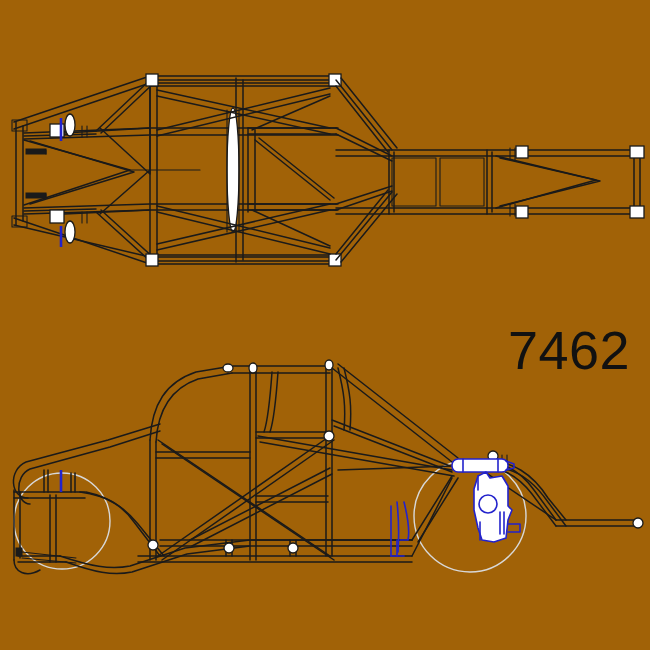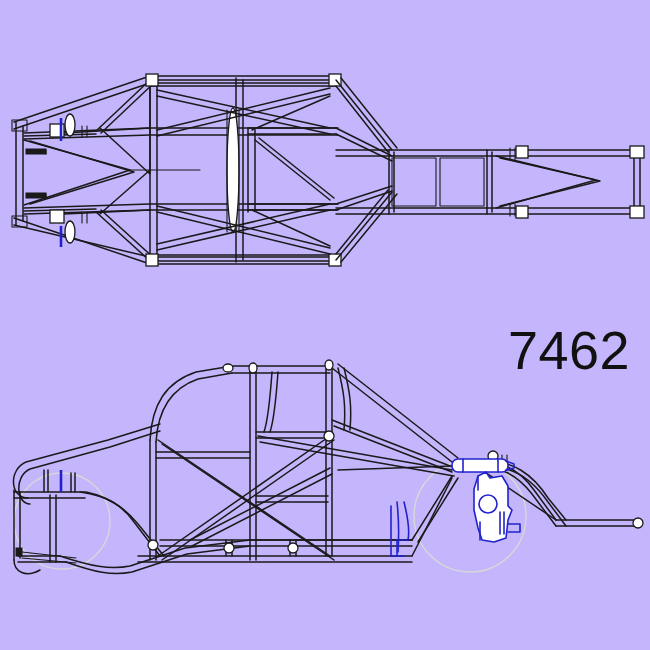--- a/index.html
+++ b/index.html
@@ -11,21 +11,21 @@
   body {
     width: 650px;
     height: 650px;
     overflow: hidden;
     font-family: "Liberation Sans", sans-serif;
   }
   #sheet {
     position: relative;
     width: 650px;
     height: 650px;
-    background: #c4b5fd;
+    background: #a16207;
   }
   #drawing-svg {
     position: absolute;
     left: 0;
     top: 0;
     width: 650px;
     height: 650px;
     display: block;
   }
   #part-number {

